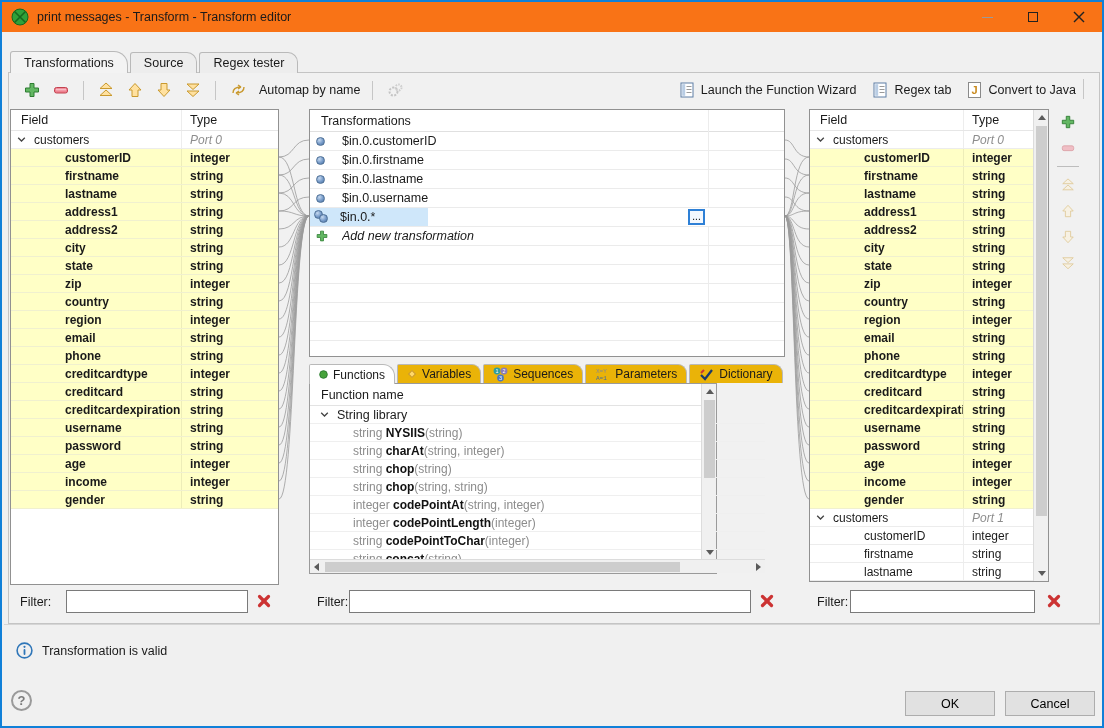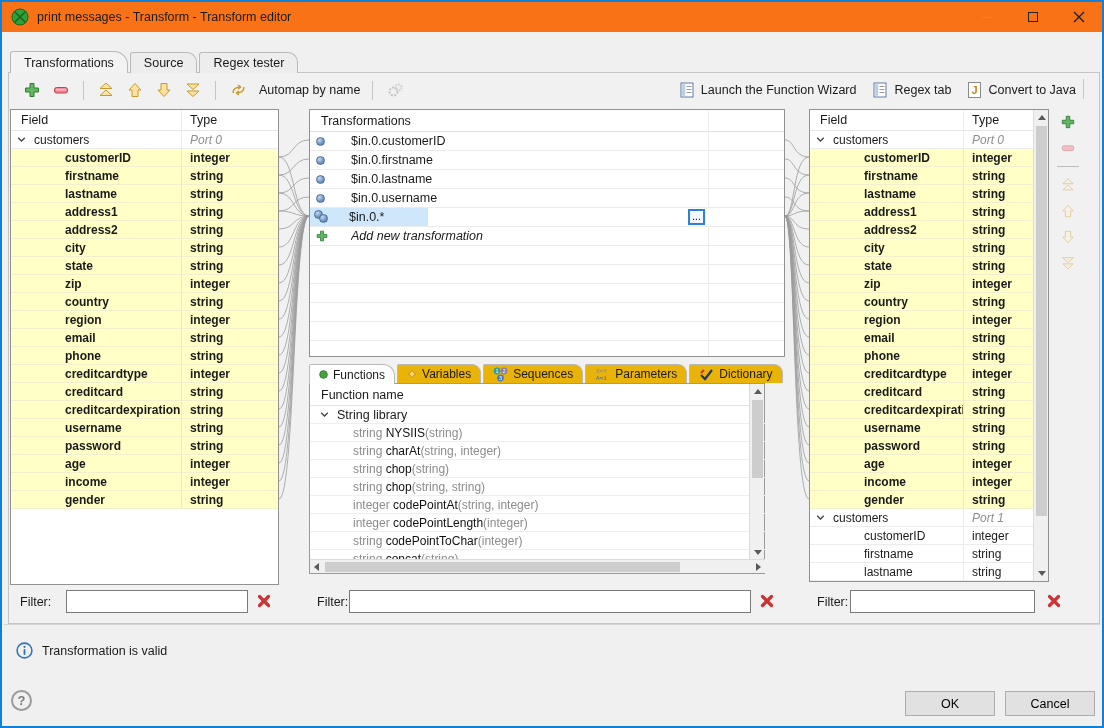--- a/index.html
+++ b/index.html
@@ -57,38 +57,38 @@
   .tpanel-col{position:absolute;left:398px;top:0;bottom:0;width:1px;background:#ececec}
   .thead{height:22px;display:flex;align-items:center;padding-left:11px;font-size:12.5px;border-bottom:1px solid #e0e0e0}
   .trow{height:19px;display:flex;align-items:center;border-bottom:1px solid #ebebeb;font-size:12.5px;position:relative}
   .trow.sel{background:linear-gradient(to right,#cfe7fa 0,#cfe7fa 118px,#fff 118px)}
   .tdot{width:9px;height:9px;border-radius:50%;border:1px solid #4d6f96;
         background:radial-gradient(circle at 35% 30%,#c6d9ef,#6e94c4 60%,#54779e);display:inline-block}
   .ticon{width:16px;margin-left:6px;display:flex;flex:none}
   .ticon2{position:relative;width:16px;height:14px;margin-left:4px;flex:none}
   .ticon2 .tdot{position:absolute}
   .ticon2 .a{left:0;top:0}.ticon2 .b{left:5px;top:4px}
-  .ttext{margin-left:19px;overflow:hidden;white-space:nowrap}
+  .ttext{margin-left:10px;overflow:hidden;white-space:nowrap}
   .ttext.add{font-style:italic}
   .ellipsis{position:absolute;left:378px;top:1px;width:17px;height:16px;border:2px solid #2e80d6;background:#f3f8fe;
             font-size:10px;line-height:8px;text-align:center;font-family:"Liberation Sans",sans-serif;padding:0}
 
   
   .ftabs{position:absolute;left:307px;top:362px;height:20px;display:flex;z-index:2}
   .ftab{height:19px;padding:0 9px;display:flex;align-items:center;gap:5px;font-size:12px;
         border:1px solid #b9b9b9;border-bottom:none;background:#eab308;border-radius:2px 9px 0 0;margin-right:2px}
   .ftab.active{background:#fff;height:20px;border-radius:2px 12px 0 0}
-  .fbox{position:absolute;left:307px;top:381px;width:456px;height:191px;background:#fff;border:1px solid #9a9a9a}
+  .fbox{position:absolute;left:307px;top:381px;width:408px;height:191px;background:#fff;border:1px solid #9a9a9a}
   .fn-head{height:22px;display:flex;align-items:center;padding-left:11px;font-size:12.5px;border-bottom:1px solid #e3e3e3}
   .fn-rows{position:absolute;left:0;top:22px;width:455px;height:154px;overflow:hidden}
   .fnrow{height:18px;display:flex;align-items:center;font-size:12px;border-bottom:1px solid #efefef;white-space:nowrap}
   .fnrow.grp{padding-left:10px;gap:8px;font-size:12.5px}
   .fnrow.fn{padding-left:43px}
   .fret{color:#8c8c8c}
-  .fnname{color:#111;font-weight:normal}
+  .fnname{color:#111;font-weight:bold}
 
   
   .vscroll{position:absolute;background:#f0f0f0;border-left:1px solid #dcdcdc;width:15px}
   .hscroll{position:absolute;background:#f0f0f0;border-top:1px solid #dcdcdc;height:14px}
   .sc-btn{position:absolute;width:15px;height:15px;display:flex;align-items:center;justify-content:center}
   .sc-btn.h{width:13px;height:14px}
   .sc-thumb{position:absolute;left:2px;width:11px;background:#cdcdcd}
   .sc-thumb.h{top:2px;height:10px}
   .tri-up{width:0;height:0;border-left:4px solid transparent;border-right:4px solid transparent;border-bottom:5px solid #5a5a5a}
   .tri-down{width:0;height:0;border-left:4px solid transparent;border-right:4px solid transparent;border-top:5px solid #5a5a5a}

